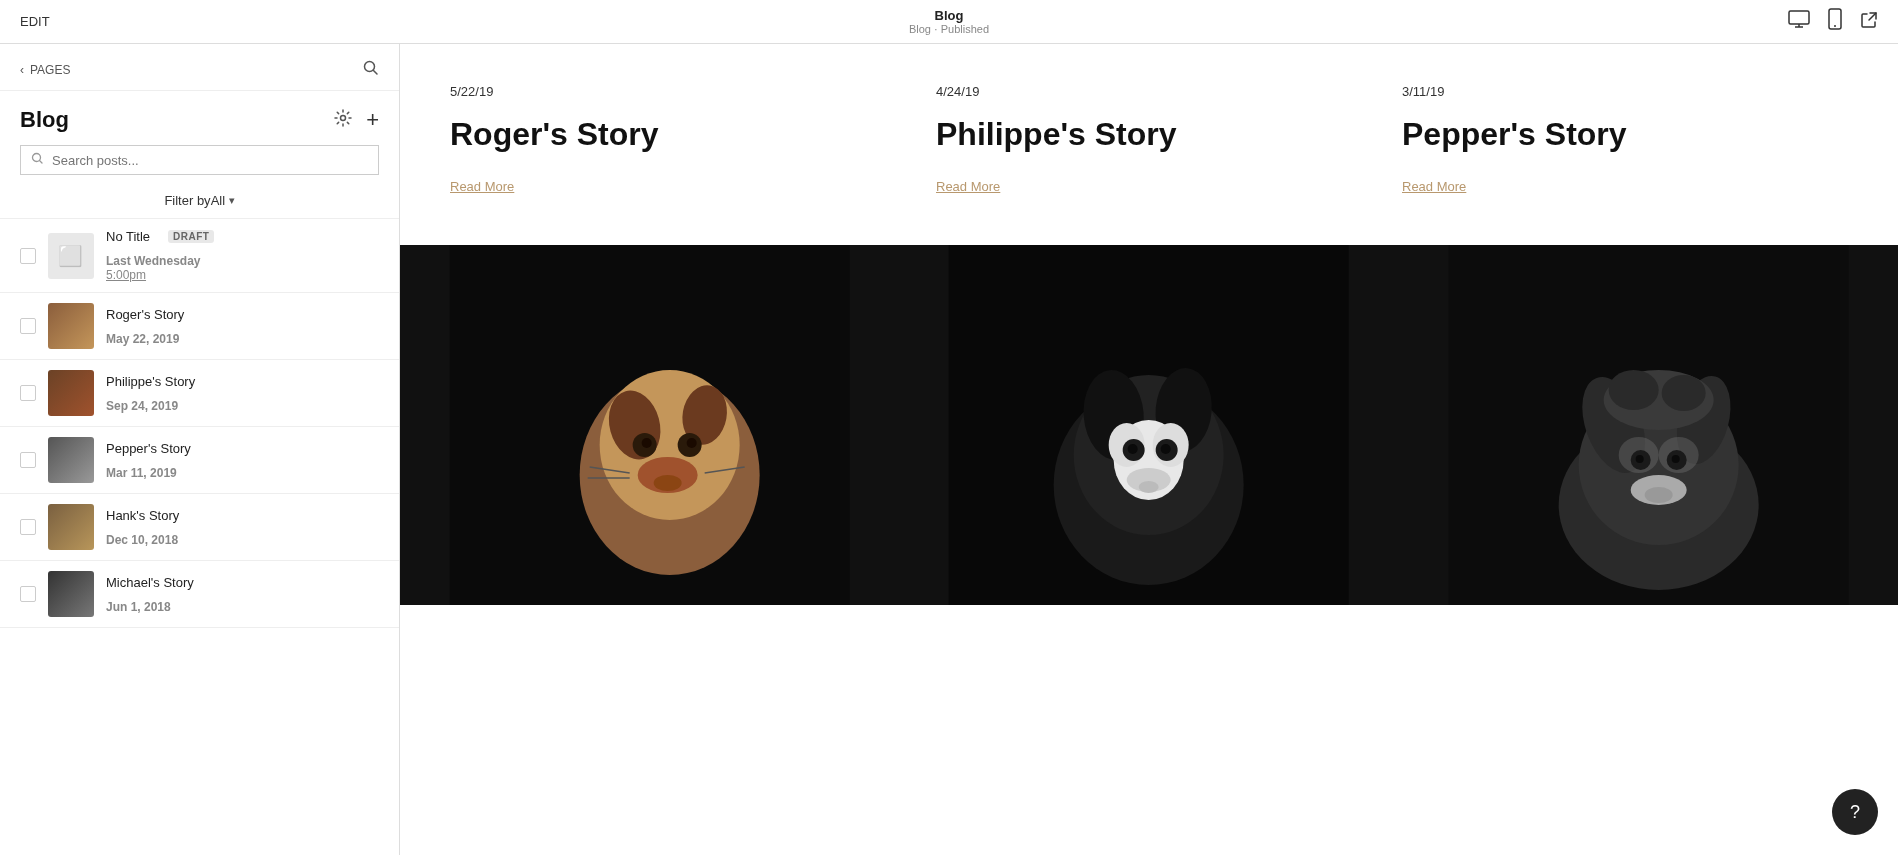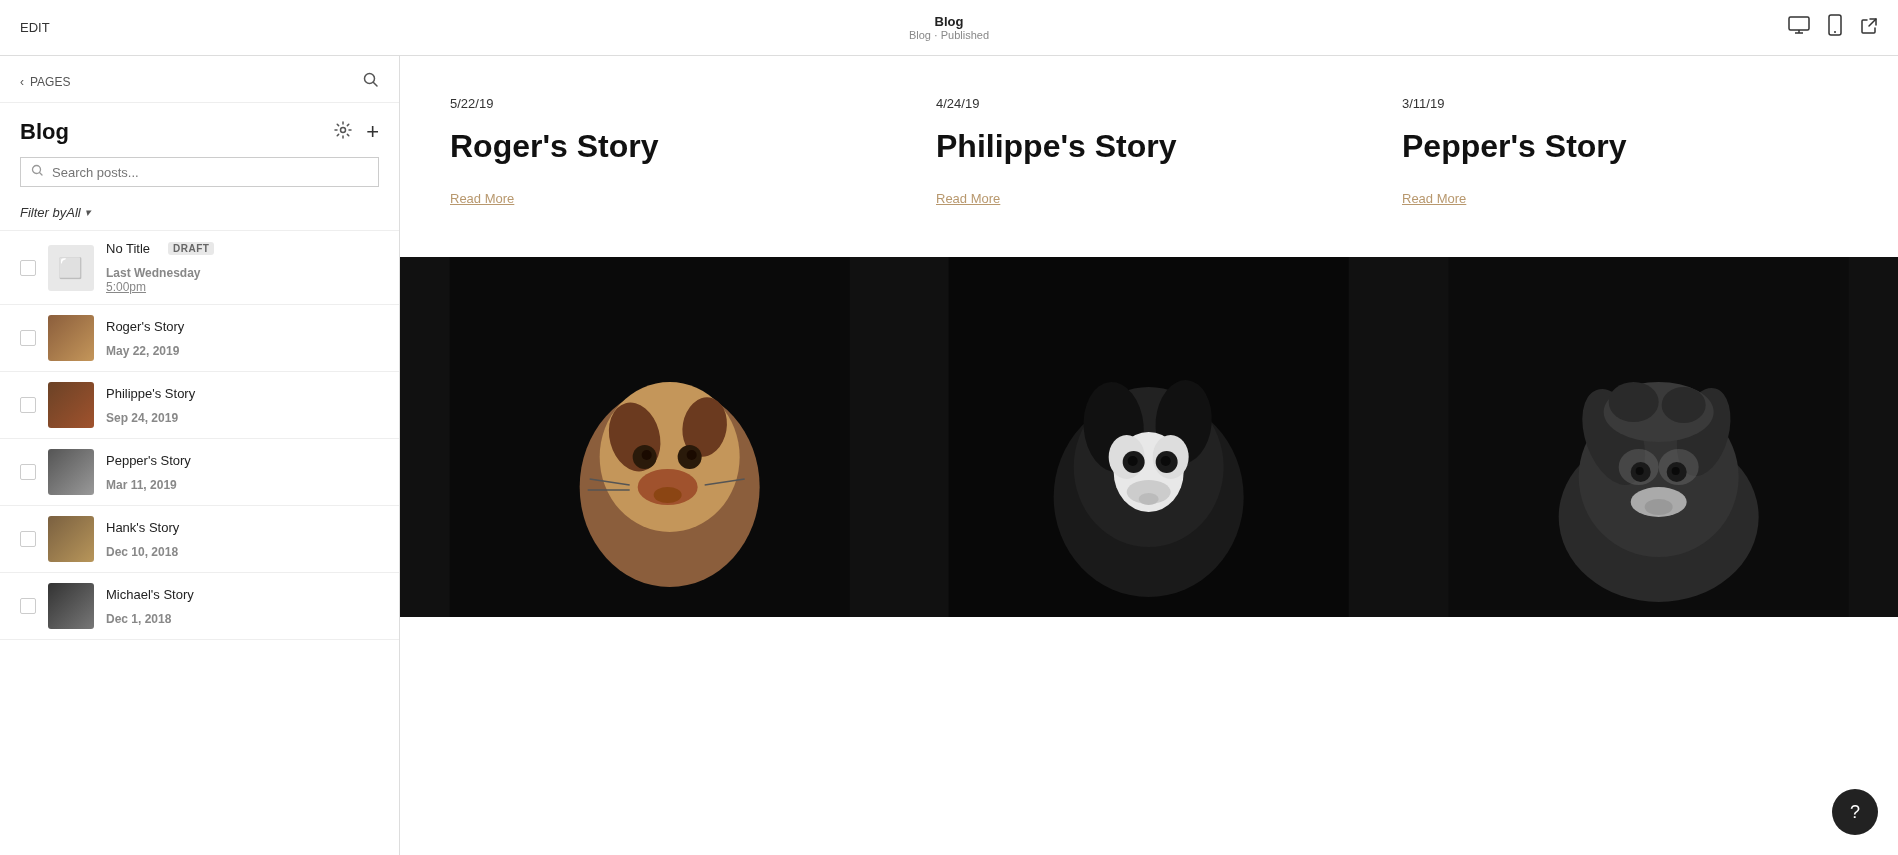--- a/index.html
+++ b/index.html
@@ -1,21 +1,21 @@
 <!DOCTYPE html>
 <html><head>
   <meta charset="utf-8">
   <style>
     * { box-sizing: border-box; margin: 0; padding: 0; }
     body { font-family: -apple-system, BlinkMacSystemFont, 'Helvetica Neue', Arial, sans-serif; background: #f0f0f0; display: flex; flex-direction: column; height: 855px; overflow: hidden; }
 
     
     .top-bar {
       display: flex; align-items: center; background: #fff; border-bottom: 1px solid #ddd;
-      height: 56px; padding: 0 20px; flex-shrink: 0; position: relative;
+      height: 44px; padding: 0 20px; flex-shrink: 0; position: relative;
     }
     .top-bar-edit { font-size: 13px; color: #333; font-weight: 500; cursor: pointer; }
     .top-bar-center { position: absolute; left: 50%; transform: translateX(-50%); text-align: center; }
     .top-bar-title { font-size: 13px; font-weight: 600; color: #222; }
     .top-bar-subtitle { font-size: 11px; color: #888; }
     .top-bar-right { margin-left: auto; display: flex; align-items: center; gap: 18px; }
     .top-bar-icon { cursor: pointer; color: #333; font-size: 18px; }
     .top-bar-icon.external { font-size: 16px; }
 
     
@@ -40,21 +40,21 @@
     .sidebar-gear { cursor: pointer; font-size: 16px; color: #555; }
     .sidebar-plus { cursor: pointer; font-size: 20px; color: #333; font-weight: 300; }
 
     .sidebar-search-box {
       margin: 0 20px 12px 20px; display: flex; align-items: center;
       border: 1px solid #ccc; border-radius: 0; padding: 6px 10px; gap: 8px;
     }
     .sidebar-search-box-icon { color: #999; font-size: 13px; }
     .sidebar-search-input { border: none; outline: none; font-size: 13px; color: #555; background: transparent; width: 100%; }
 
-    .sidebar-filter { display: flex; align-items: center; justify-content: flex-start; padding: 6px 20px 10px 20px; font-style: italic; }
+    .sidebar-filter { display: flex; align-items: center; justify-content: center; padding: 6px 20px 10px 20px; }
     .sidebar-filter-label { font-size: 13px; color: #333; }
     .sidebar-filter-right { display: flex; align-items: center; gap: 4px; cursor: pointer; }
     .sidebar-filter-value { font-size: 13px; color: #333; font-weight: 500; }
     .sidebar-filter-chevron { font-size: 11px; color: #555; }
 
     .sidebar-posts { flex: 1; overflow-y: auto; border-top: 1px solid #eee; }
     .sidebar-post-item {
       display: flex; align-items: center; padding: 10px 20px;
       border-bottom: 1px solid #eee; gap: 12px; cursor: pointer;
     }
@@ -255,21 +255,21 @@
             <div class="post-date">Dec 10, 2018</div>
           </div>
         </div>
         <div class="sidebar-post-item">
           <div class="post-checkbox"></div>
           <div class="post-thumb thumb-michael" style="background: linear-gradient(135deg, rgb(51, 51, 51) 0%, rgb(119, 119, 119) 100%);"></div>
           <div class="post-info">
             <div class="post-title-row">
               <span class="post-title">Michael's Story</span>
             </div>
-            <div class="post-date">Dec 1, 2018</div>
+            <div class="post-date">Jun 1, 2018</div>
           </div>
         </div>
       </div>
   </div>
 
   <div class="content-area">
 
     <div class="blog-grid" id="blog-text-grid">
     <div class="blog-card" style="padding-left: 0px;"><div class="blog-date">5/22/19</div><div class="blog-title">Roger's Story</div><span class="blog-read-more">Read More</span></div>
         <div class="blog-card"><div class="blog-date">4/24/19</div><div class="blog-title">Philippe's Story</div><span class="blog-read-more">Read More</span></div>

